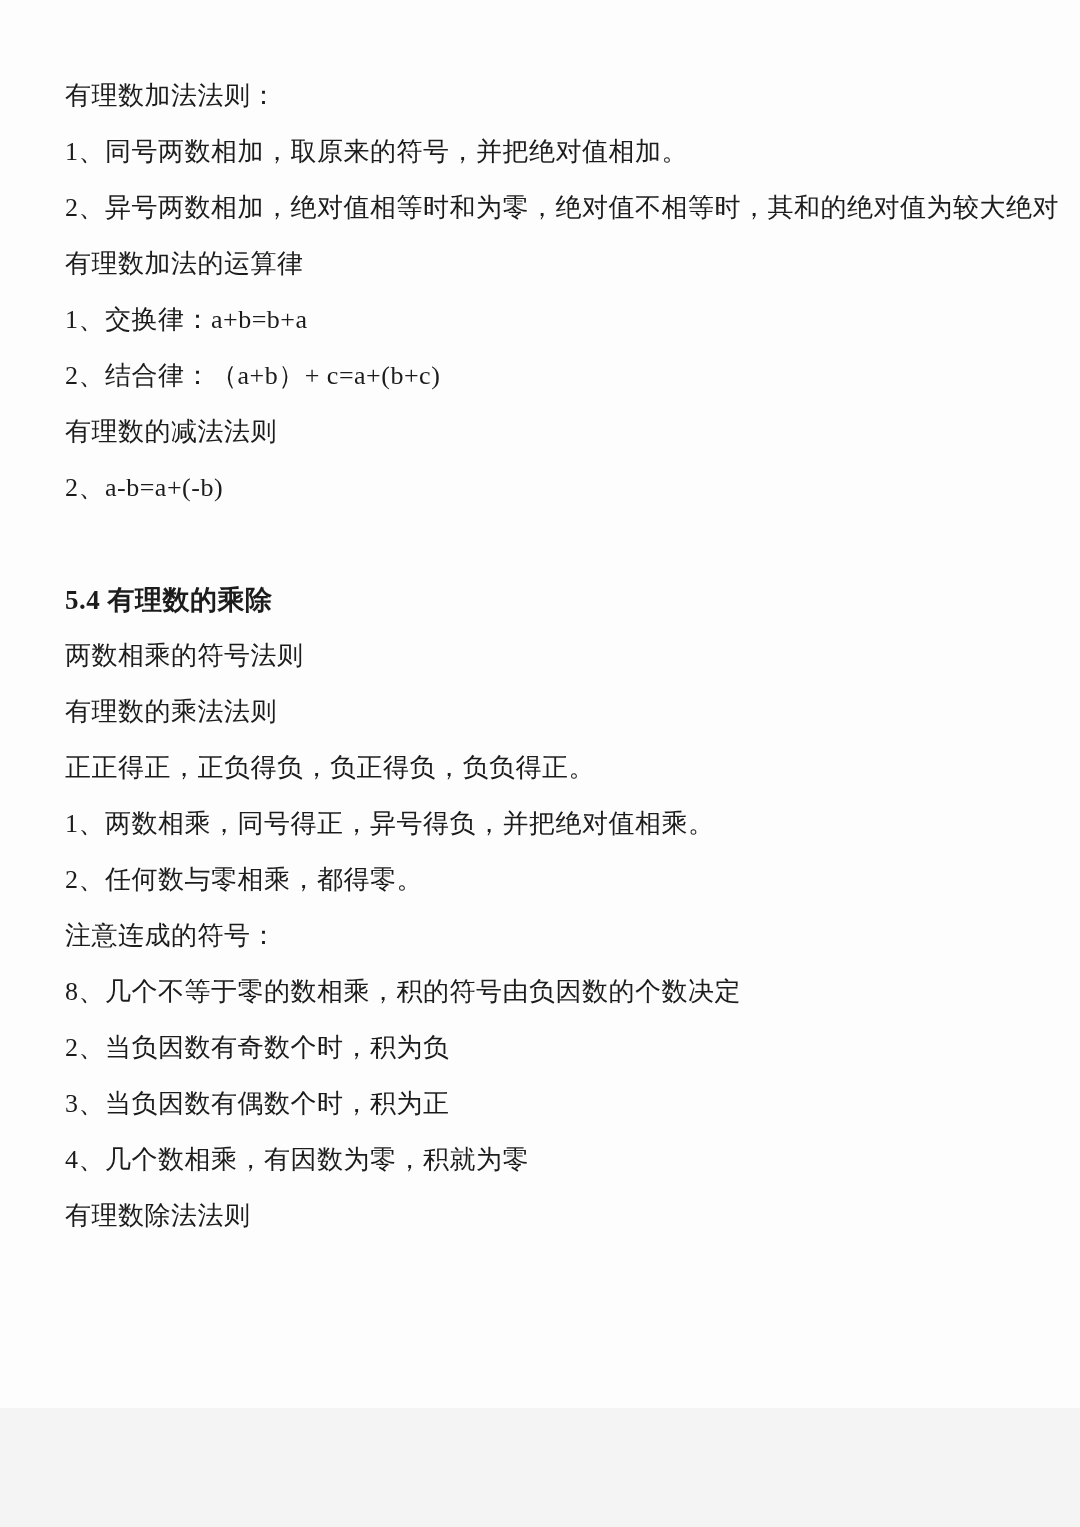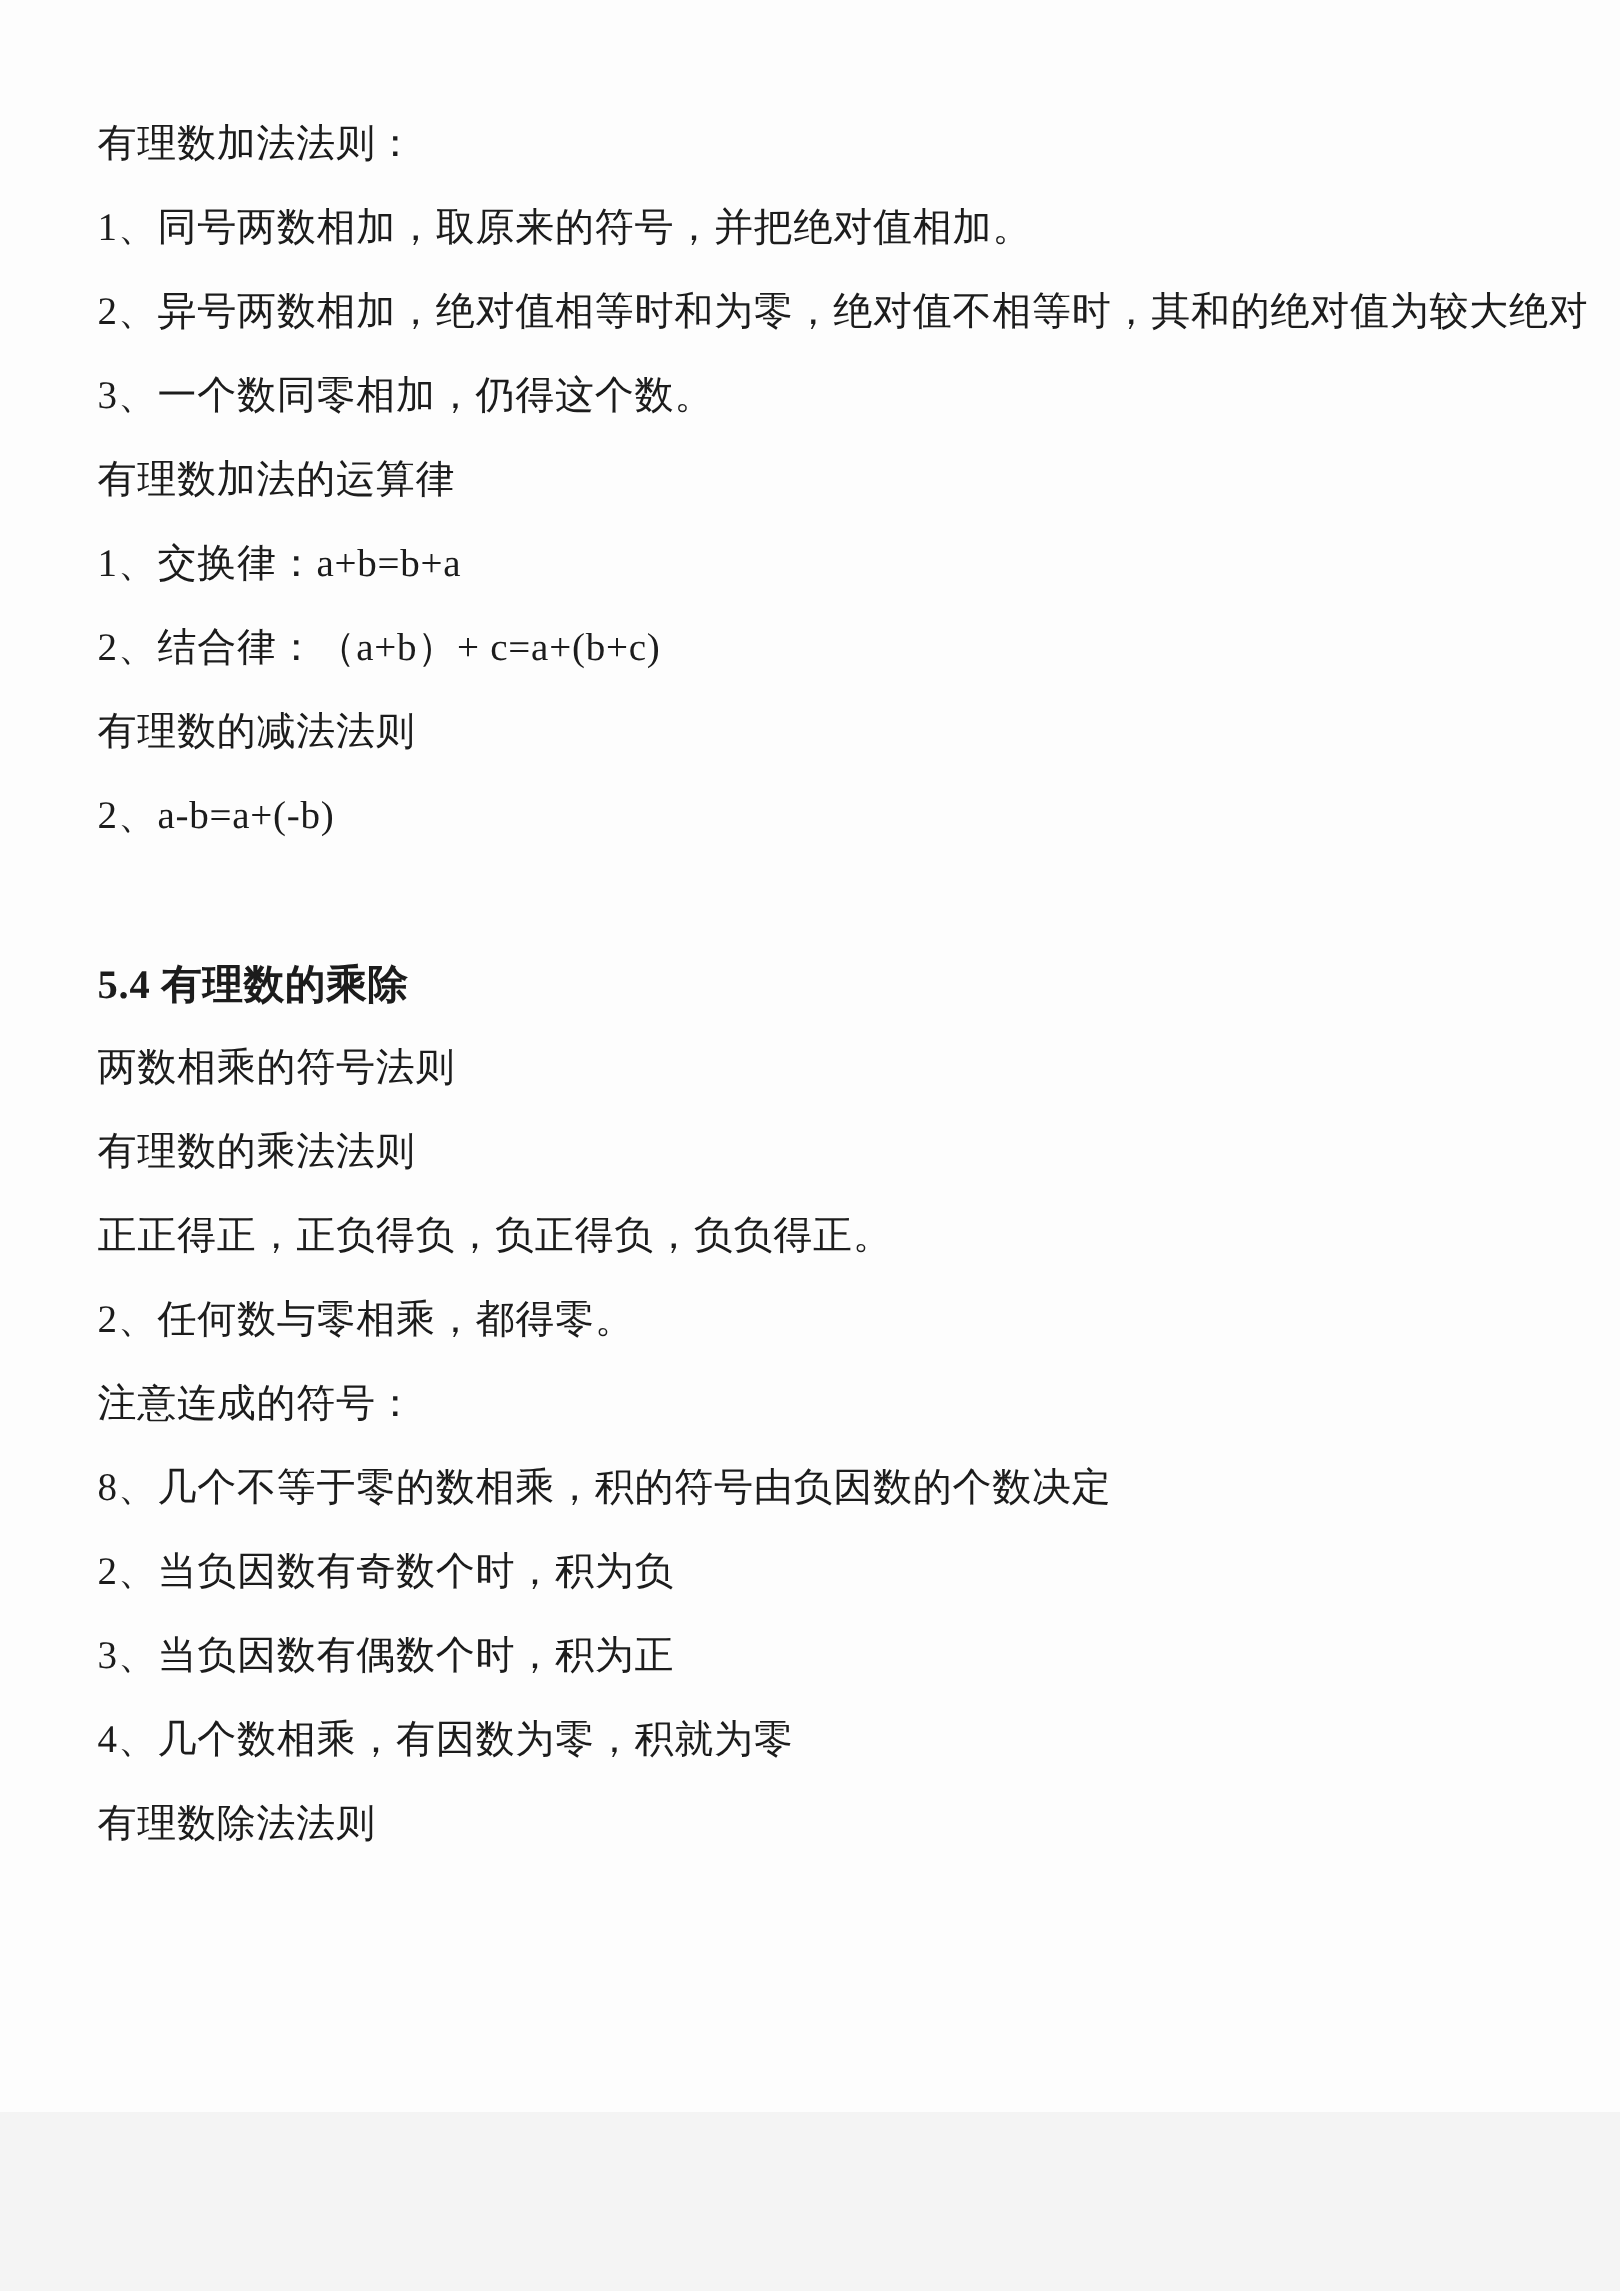--- a/index.html
+++ b/index.html
@@ -47,30 +47,30 @@
   }
 </style>
 </head>
 <body>
 
 <div class="page">
   <div class="content">
     <p class="line">有理数加法法则：</p>
     <p class="line">1、同号两数相加，取原来的符号，并把绝对值相加。</p>
     <p class="line">2、异号两数相加，绝对值相等时和为零，绝对值不相等时，其和的绝对值为较大绝对</p>
-    <p class="line">3、一个数同零相加，仍得这个数。</p>
     <p class="line">有理数加法的运算律</p>
     <p class="line">1、交换律：a+b=b+a</p>
     <p class="line">2、结合律：（a+b）+ c=a+(b+c)</p>
     <p class="line">有理数的减法法则</p>
     <p class="line">2、a-b=a+(-b)</p>
     <p class="line heading">5.4 有理数的乘除</p>
     <p class="line">两数相乘的符号法则</p>
     <p class="line">有理数的乘法法则</p>
     <p class="line">正正得正，正负得负，负正得负，负负得正。</p>
+    <p class="line">1、两数相乘，同号得正，异号得负，并把绝对值相乘。</p>
     <p class="line">2、任何数与零相乘，都得零。</p>
     <p class="line">注意连成的符号：</p>
     <p class="line">8、几个不等于零的数相乘，积的符号由负因数的个数决定</p>
     <p class="line">2、当负因数有奇数个时，积为负</p>
     <p class="line">3、当负因数有偶数个时，积为正</p>
     <p class="line">4、几个数相乘，有因数为零，积就为零</p>
     <p class="line">有理数除法法则</p>
   </div>
   <div class="footer">2</div>
 </div>

